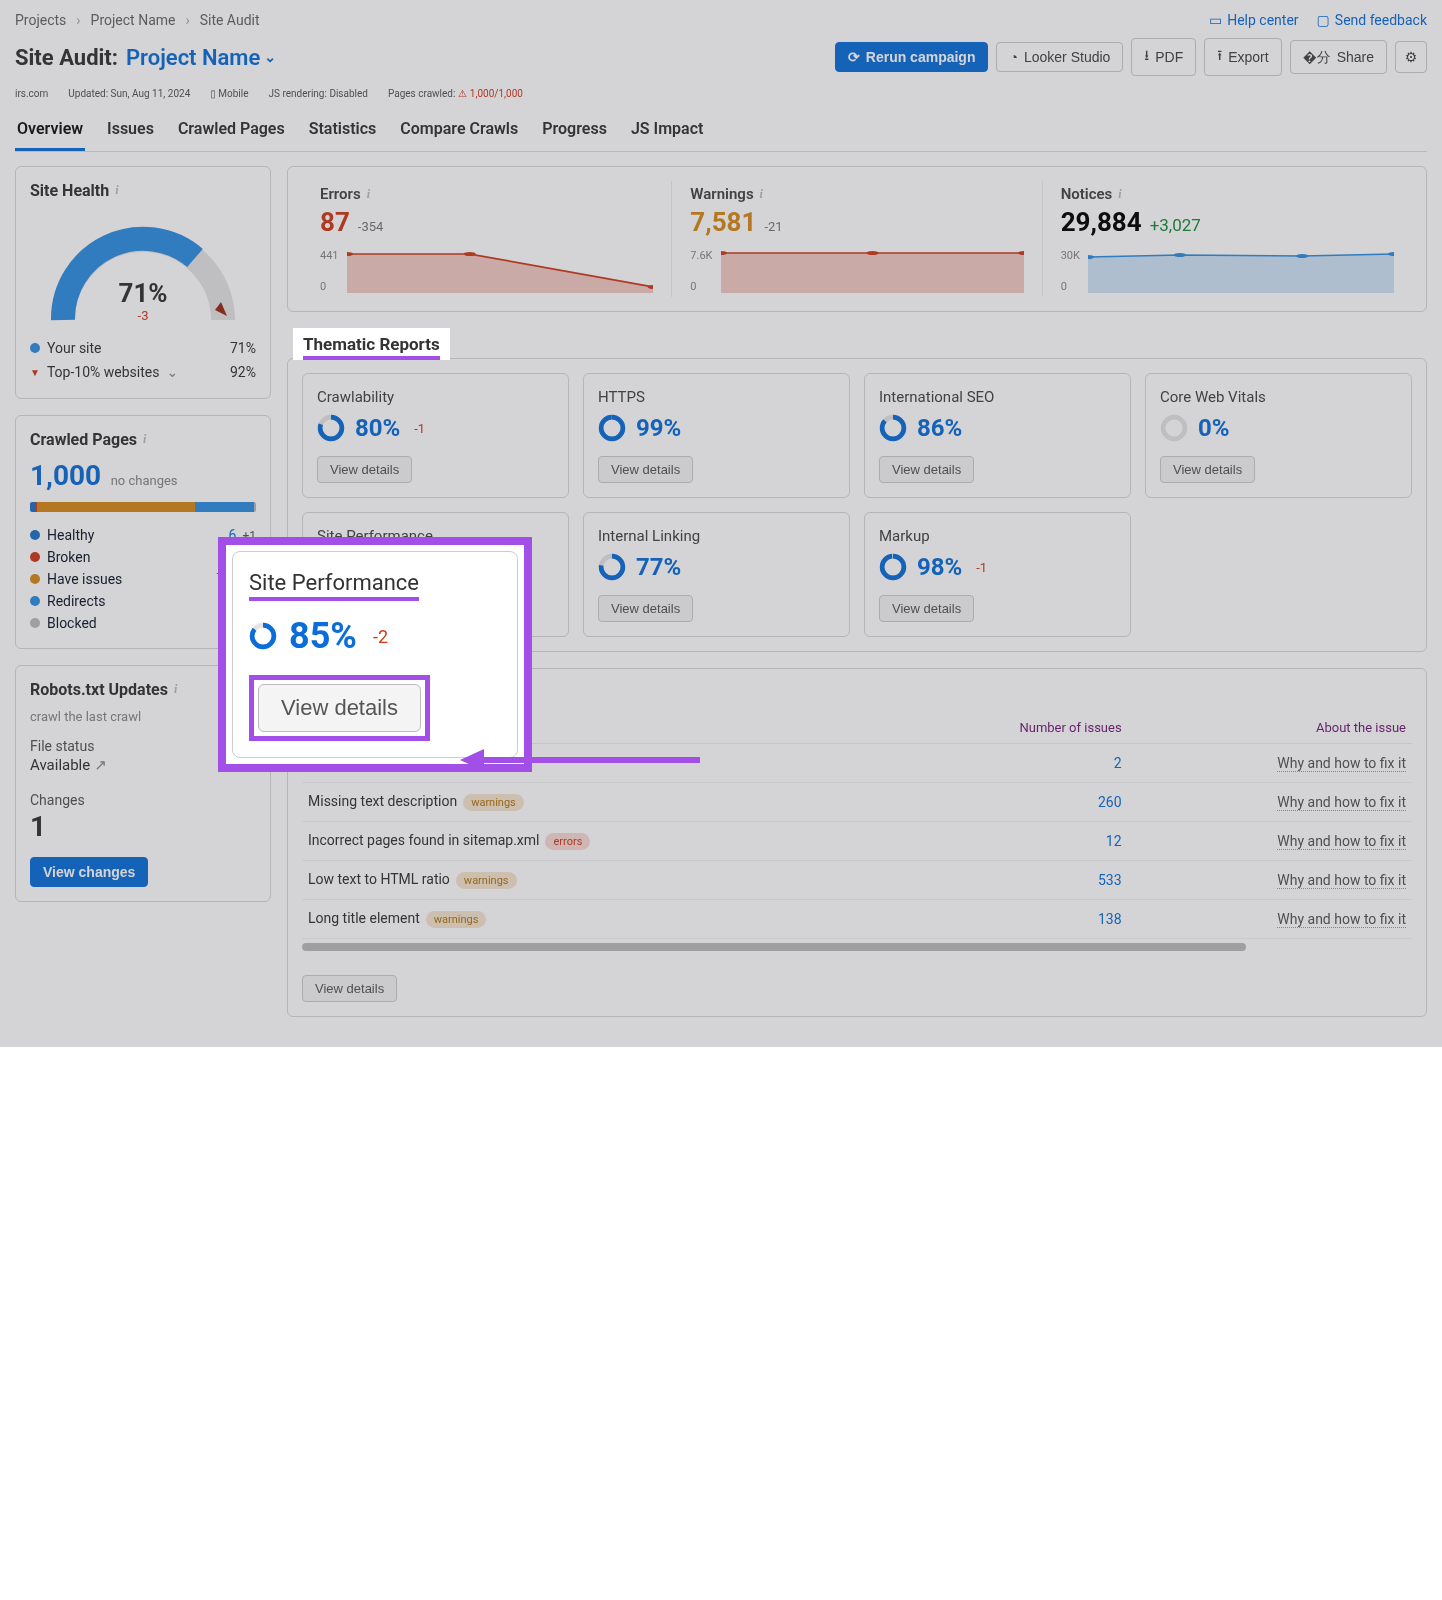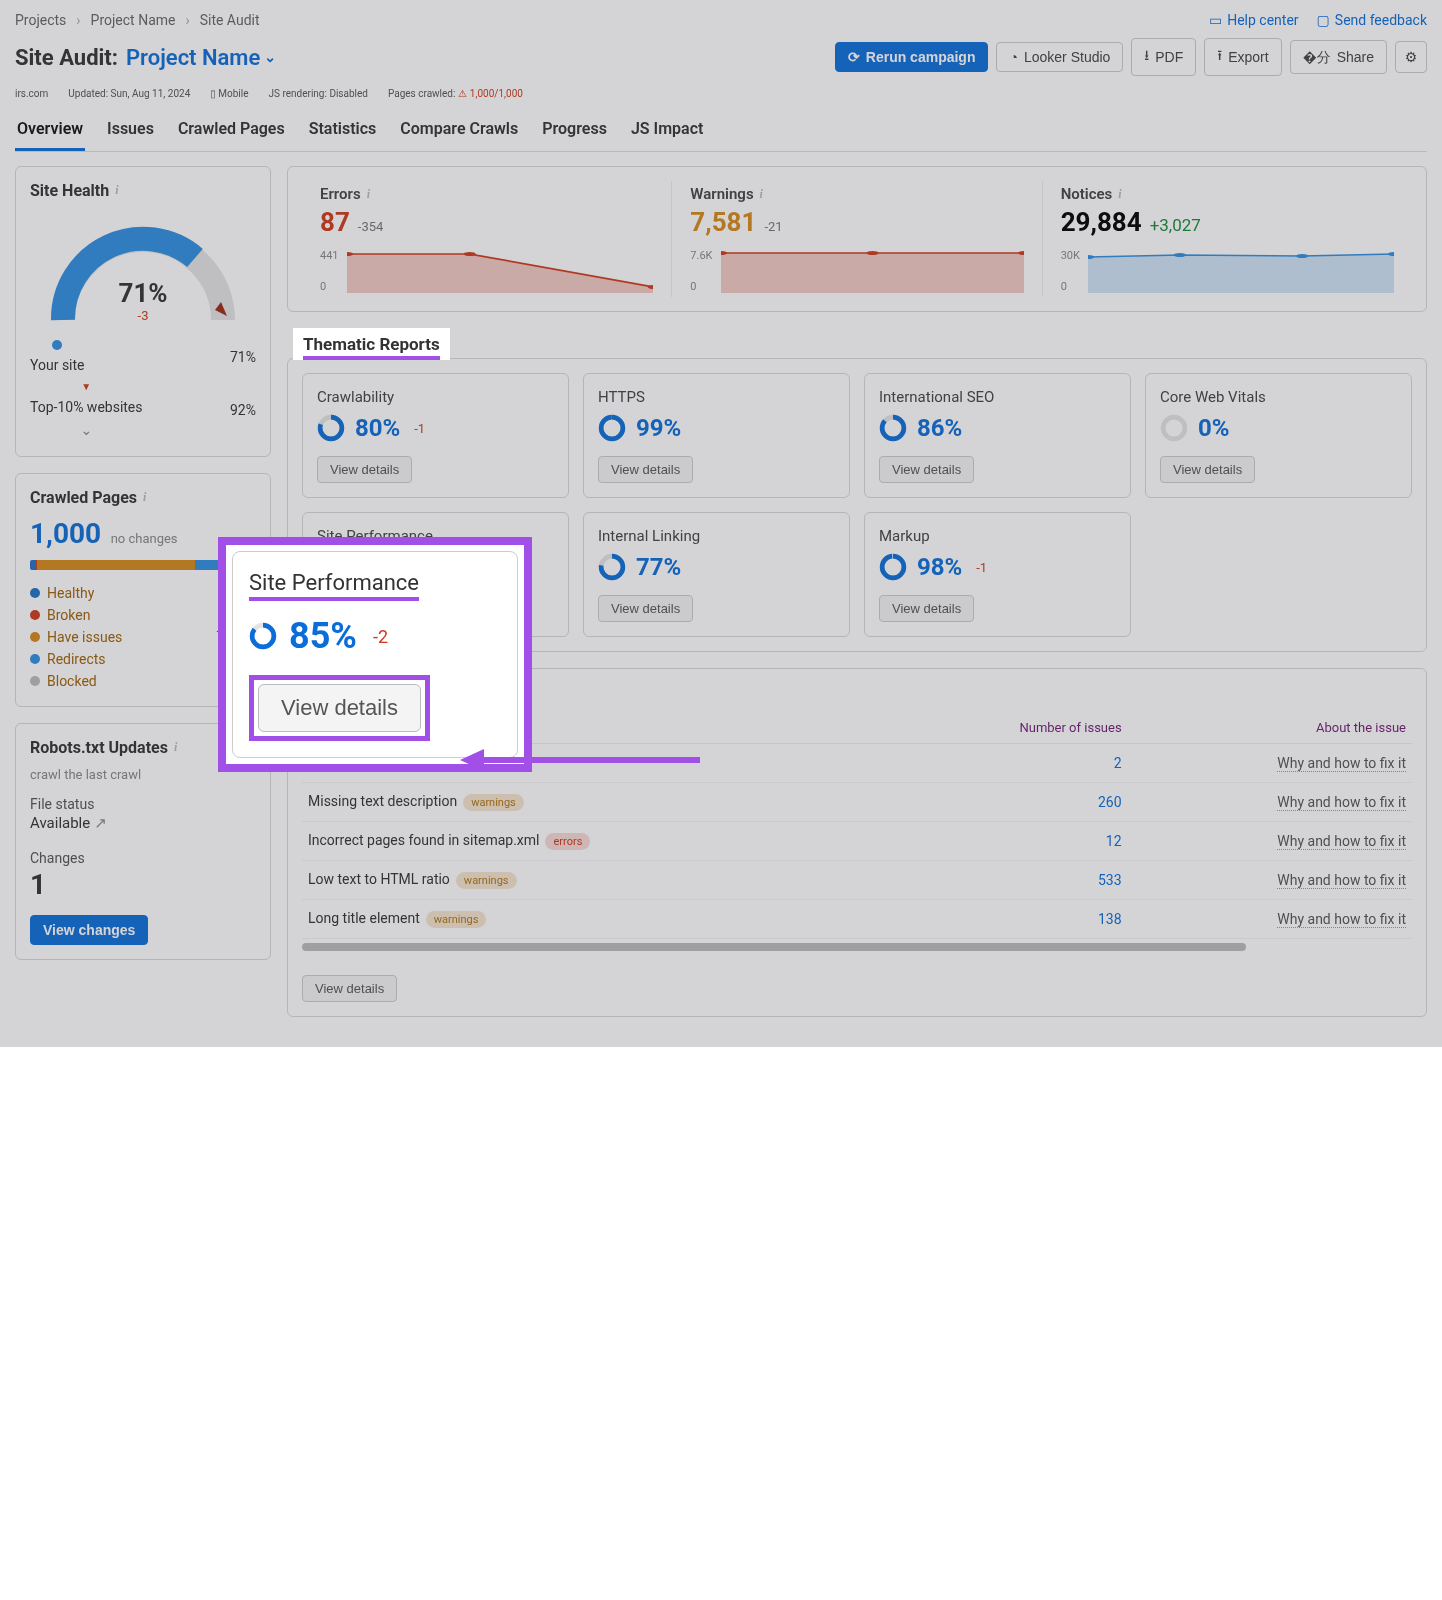--- a/index.html
+++ b/index.html
@@ -55,31 +55,31 @@
 
   .card { border: 1px solid #d8d8d8; border-radius: 6px; background: #fff; padding: 14px; }
   .card h3 { margin: 0 0 10px; font-size: 16px; font-weight: 700; display: flex; align-items: center; gap: 6px; }
   .info-i { color: #bbb; font-size: 12px; font-style: italic; font-family: Georgia, serif; }
 
   
   .gauge-wrap { position: relative; width: 200px; height: 120px; margin: 10px auto 6px; }
   .gauge-val { position: absolute; left: 0; right: 0; top: 68px; text-align: center; font-size: 26px; font-weight: 700; }
   .gauge-delta { position: absolute; left: 0; right: 0; top: 98px; text-align: center; font-size: 13px; color: #cf3a1b; }
   .legend-row { display: flex; justify-content: space-between; align-items: center; padding: 4px 0; font-size: 14px; }
-  .legend-row .lbl { display: flex; align-items: center; gap: 7px; flex-direction: column; }
+  .legend-row .lbl { display: flex; align-items: center; gap: 7px; }
   .dot { width: 10px; height: 10px; border-radius: 50%; display: inline-block; }
   .caret-red { color: #cf3a1b; font-size: 10px; }
 
   
   .big-blue { font-size: 28px; font-weight: 700; color: #0b6dda; display: inline-block; margin-right: 6px; }
   .muted { color: #888; font-size: 13px; }
   .stack-bar { display: flex; height: 10px; border-radius: 2px; overflow: hidden; margin: 10px 0 12px; }
   .stack-bar > div { height: 100%; }
   .cp-row { display: flex; justify-content: space-between; align-items: center; padding: 3px 0; font-size: 14px; }
-  .cp-row .lbl { display: flex; align-items: center; gap: 7px; color: #a16207; }
+  .cp-row .lbl { display: flex; align-items: center; gap: 7px; color: #0f172a; }
   .cp-row .vals { display: flex; gap: 6px; align-items: baseline; }
   .v-blue { color: #0b6dda; }
   .v-delta { color: #555; font-size: 12px; }
 
   
   .summary-card { display: flex; }
   .summary-col { flex: 1; padding: 4px 18px; }
   .summary-col + .summary-col { border-left: 1px solid #eee; }
   .summary-col h4 { margin: 0 0 4px; font-size: 15px; font-weight: 600; color: #444; display: flex; gap: 6px; align-items: center; }
   .summary-num { font-size: 26px; font-weight: 700; display: flex; align-items: baseline; gap: 8px; }

